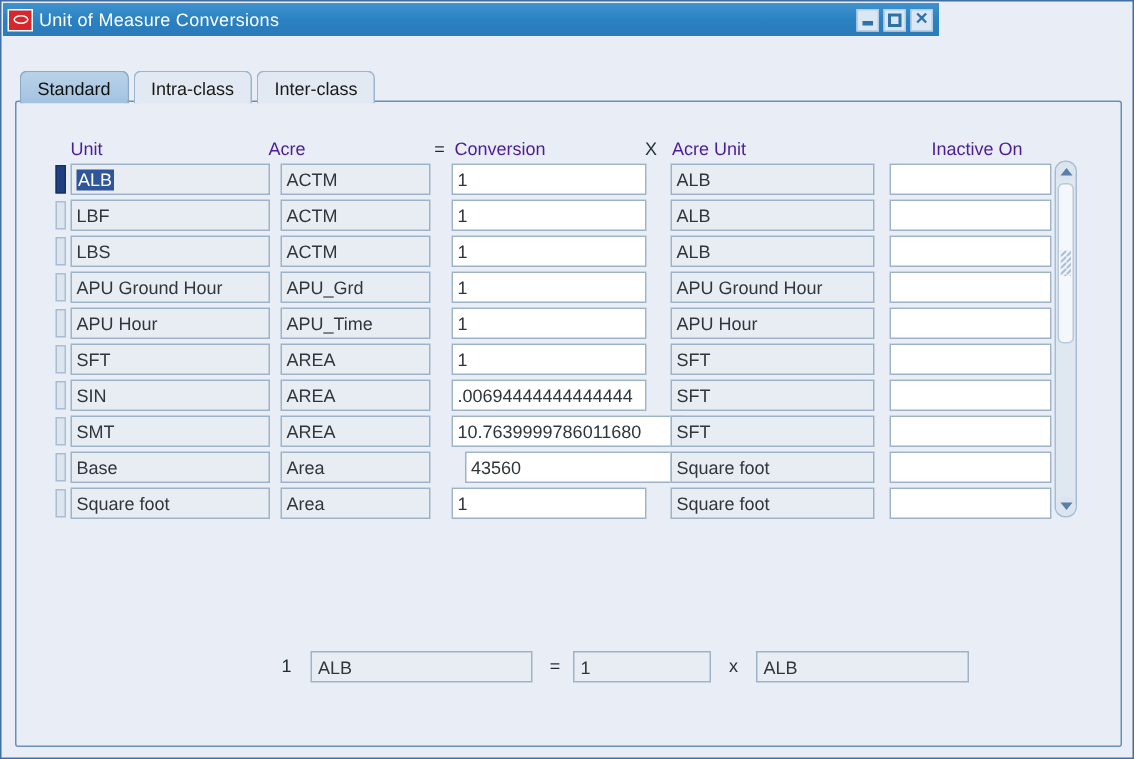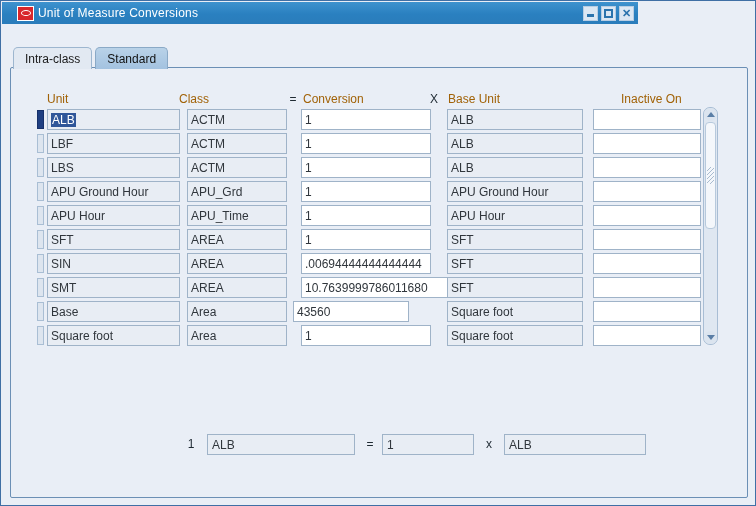--- a/index.html
+++ b/index.html
@@ -17,21 +17,21 @@
     box-sizing:border-box;
     background:#e9eef6;
     border:1px solid #3f6fa5;
   }
 
   
   #titlebar{
     position:absolute;left:1px;top:1px;width:624px;height:22px;
     background:#2f85c6;
     background:linear-gradient(to bottom,#3e92ce 0%,#2a80c0 55%,#2a7cbb 100%);
-    display:flex;align-items:center;padding-left:12px;
+    display:flex;align-items:center;
   }
   #app-logo{
     width:17px;height:15px;margin-left:3px;margin-right:4px;
     background:#d8272c;
     border:1px solid #ffffff;
     box-sizing:border-box;
     display:flex;align-items:center;justify-content:center;
     flex:0 0 auto;
   }
   #app-logo .ring{
@@ -84,21 +84,21 @@
   #panel{
     position:absolute;left:9px;top:66px;width:738px;height:431px;
     box-sizing:border-box;
     background:#e9eef6;
     border:1px solid #6b8fb5;
     border-radius:2px;
   }
 
   
   .col-head{
-    position:absolute;font-size:12px;color:#a16207;white-space:nowrap;
+    position:absolute;font-size:12px;color:#4c1d95;white-space:nowrap;
   }
   .op-head{
     position:absolute;font-size:12px;color:#1f2a33;text-align:center;
   }
 
   
   #grid{position:absolute;left:0;top:0;width:738px;height:431px;}
   .row{position:absolute;left:0;height:24px;}
 
   .rowind{
@@ -188,32 +188,33 @@
       <div class="win-btn">
           <div class="max-g"></div>
         </div>
       <div class="win-btn">
           <div class="close-g">✕</div>
         </div>
     </div>
   </div>
 
   <div id="tabstrip">
+    <div class="tab active">Standard</div>
     <div class="tab">Intra-class</div>
-    <div class="tab active">Standard</div>
+    <div class="tab">Inter-class</div>
   </div>
 
   <div id="panel">
 
     <div class="col-head" style="left:36px;top:24px;">Unit</div>
-    <div class="col-head" style="left:168px;top:24px;">Class</div>
+    <div class="col-head" style="left:168px;top:24px;">Acre</div>
     <div class="op-head" style="left:275px;top:24px;width:14px;">=</div>
     <div class="col-head" style="left:292px;top:24px;">Conversion</div>
     <div class="op-head" style="left:416px;top:24px;width:14px;">X</div>
-    <div class="col-head" style="left:437px;top:24px;">Base Unit</div>
+    <div class="col-head" style="left:437px;top:24px;">Acre Unit</div>
     <div class="col-head" style="left:610px;top:24px;">Inactive On</div>
 
     <div id="grid">
         <div class="row" style="top: 41px;">
           <div class="rowind current" style="left: 26px; top: 1px;"></div>
           <div class="fld" style="left: 36px; width: 133px;"><span class="hl">ALB</span></div>
           <div class="fld" style="left: 176px; width: 100px;">ACTM</div>
           <div class="fld white" style="left: 290px; width: 130px;">1</div>
           <div class="fld" style="left: 436px; width: 136px;">ALB</div>
           <div class="fld white" style="left: 582px; width: 108px;"></div>
@@ -271,21 +272,21 @@
           <div class="fld" style="left: 36px; width: 133px;">SMT</div>
           <div class="fld" style="left: 176px; width: 100px;">AREA</div>
           <div class="fld white" style="left: 290px; width: 154px;">10.7639999786011680</div>
           <div class="fld" style="left: 436px; width: 136px;">SFT</div>
           <div class="fld white" style="left: 582px; width: 108px;"></div>
         </div>
         <div class="row" style="top: 233px;">
           <div class="rowind" style="left: 26px; top: 1px;"></div>
           <div class="fld" style="left: 36px; width: 133px;">Base</div>
           <div class="fld" style="left: 176px; width: 100px;">Area</div>
-          <div class="fld white" style="left: 282px; width: 116px;">43560</div>
+          <div class="fld white" style="left: 299px; width: 138px;">43560</div>
           <div class="fld" style="left: 436px; width: 136px;">Square foot</div>
           <div class="fld white" style="left: 582px; width: 108px;"></div>
         </div>
         <div class="row" style="top: 257px;">
           <div class="rowind" style="left: 26px; top: 1px;"></div>
           <div class="fld" style="left: 36px; width: 133px;">Square foot</div>
           <div class="fld" style="left: 176px; width: 100px;">Area</div>
           <div class="fld white" style="left: 290px; width: 130px;">1</div>
           <div class="fld" style="left: 436px; width: 136px;">Square foot</div>
           <div class="fld white" style="left: 582px; width: 108px;"></div>

